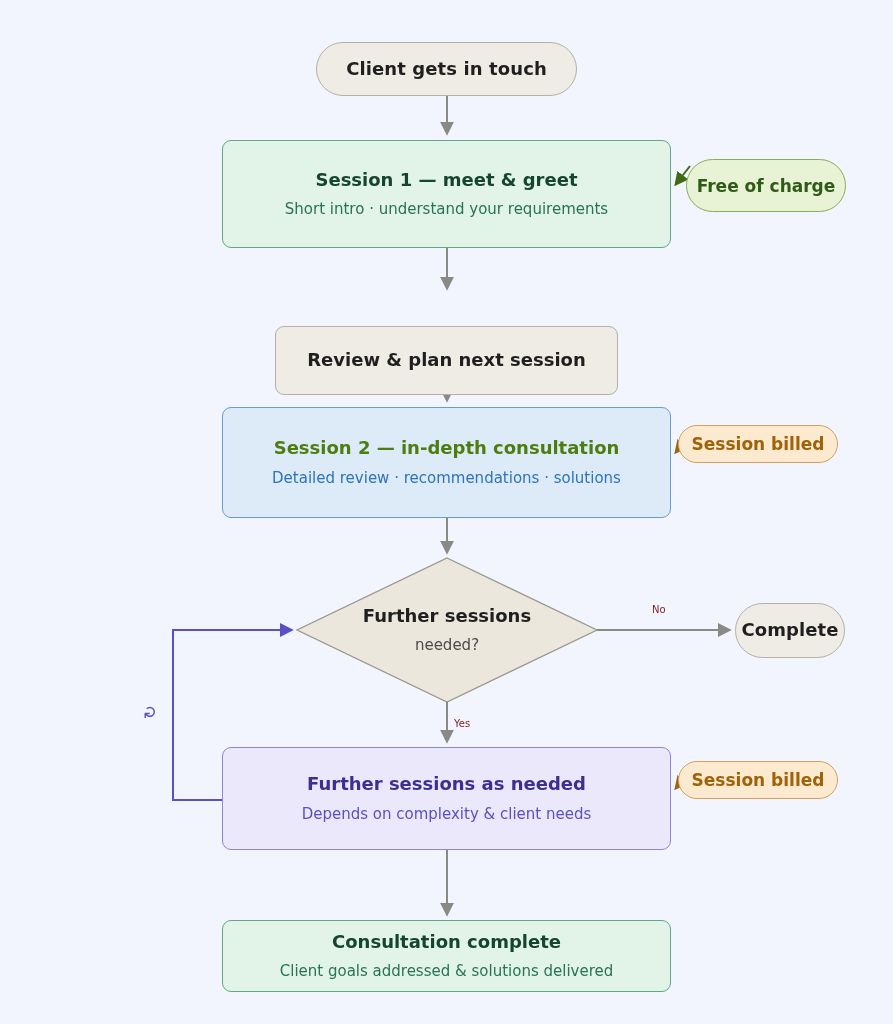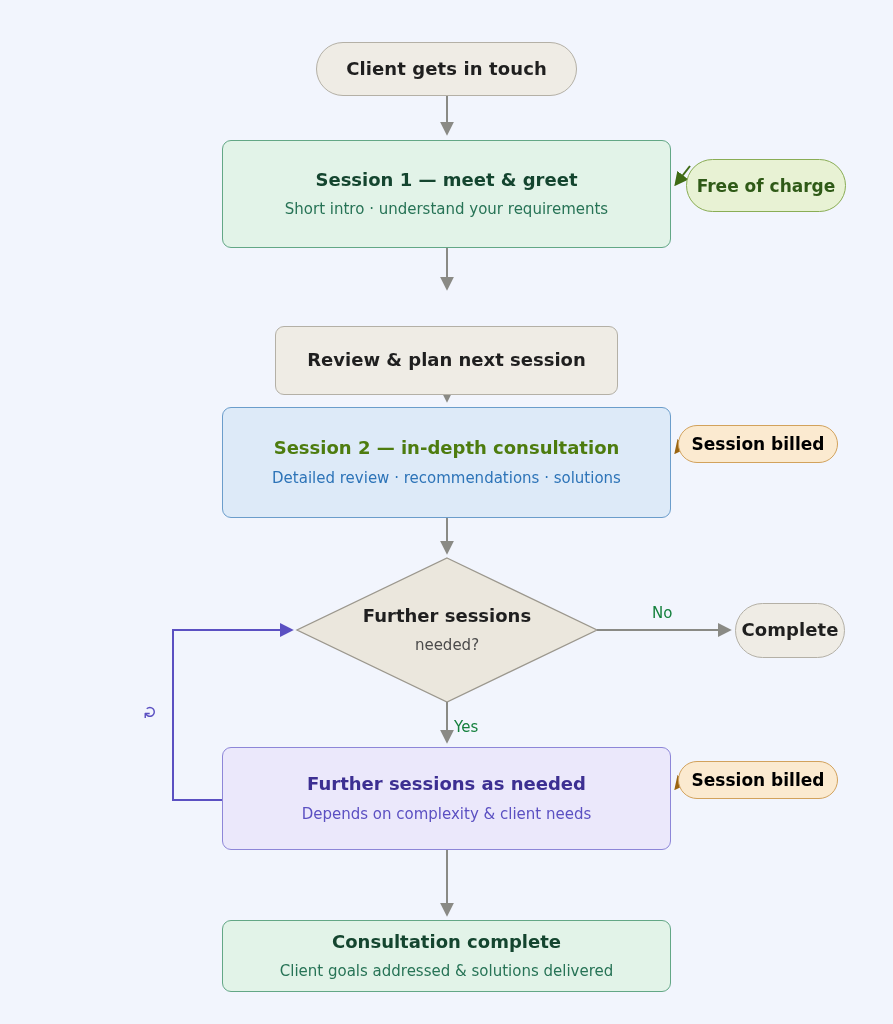--- a/index.html
+++ b/index.html
@@ -149,31 +149,31 @@
     padding: 0 14px;
   }
   .badge.green {
     background: #e8f2d4;
     border: 1.3px solid #8aad55;
     color: #2f5a17;
   }
   .badge.orange {
     background: #fbead0;
     border: 1.3px solid #d2a25c;
-    color: #000000;
+    color: #a16207;
   }
   #badge-free    { left: 686px; top: 159px; width: 160px; height: 53px; }
   #badge-bill-1  { left: 678px; top: 425px; width: 160px; height: 38px; }
   #badge-bill-2  { left: 678px; top: 761px; width: 160px; height: 38px; }
 
   
   .edge-label {
     position: absolute;
-    font-size: 15px;
-    color: #15803d;
+    font-size: 10px;
+    color: #7f1d1d;
     white-space: nowrap;
   }
   #label-no   { left: 652px; top: 604px; }
   #label-yes  { left: 454px; top: 718px; }
   #label-loop {
     left: 143px; top: 702px;
     color: #5b50c2;
     font-size: 17px;
     transform: rotate(-90deg);
     transform-origin: center center;

